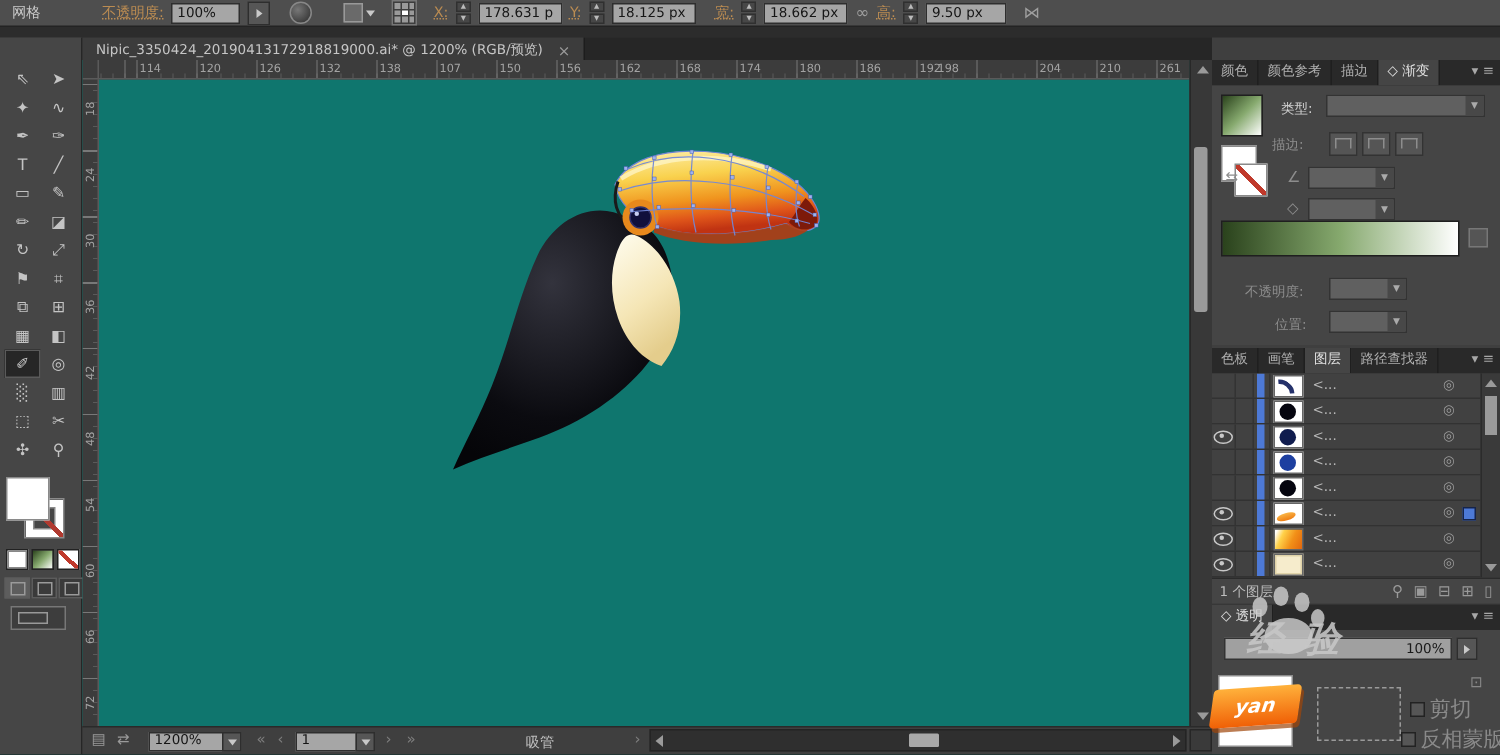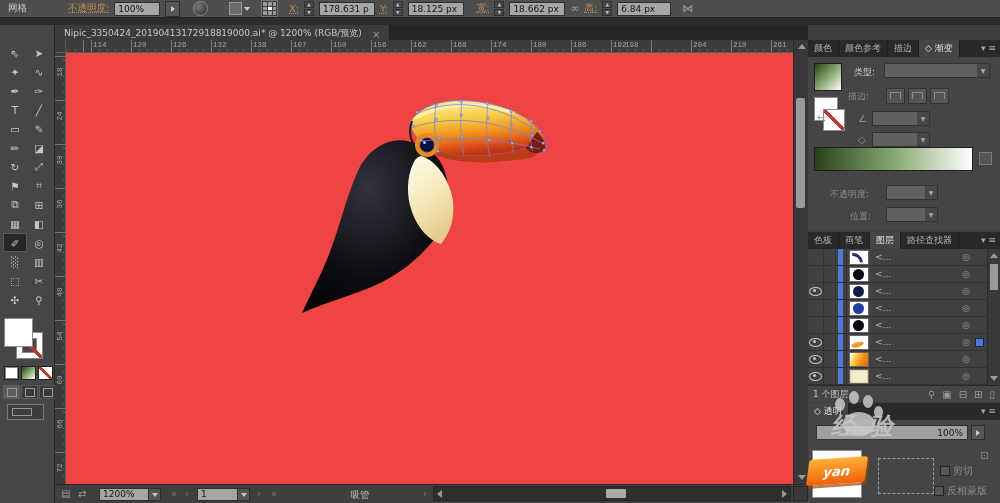--- a/index.html
+++ b/index.html
@@ -149,21 +149,21 @@
   .fic{color:#9a9a9a;font-size:10px;cursor:pointer}
 
   #tbody{position:absolute;left:0;top:395px;width:192px;height:83px;background:#454545}
   #tcombo{position:absolute;left:8px;top:5px;width:152px;height:15px;background:#a0a0a0;border:1px solid #333;
           color:#1a1a1a;font-size:9px;text-align:right;padding:0 4px;line-height:15px;box-sizing:border-box}
   #tcbtn{position:absolute;left:163px;top:5px;width:14px;height:15px;background:#565656;border:1px solid #2e2e2e;
          display:flex;align-items:center;justify-content:center;box-sizing:border-box}
   #tthumb{position:absolute;left:4px;top:30px;width:48px;height:46px;background:#fff;border:1px solid #8d8d8d}
   #tmask{position:absolute;left:70px;top:38px;width:54px;height:34px;border:1px dashed #9a9a9a}
   #tlink{position:absolute;left:172px;top:30px;color:#888;font-size:10px}
-  .chkrow{position:absolute;display:flex;align-items:center;gap:3px;color:#8a8a8a;font-size:10px;white-space:nowrap}
+  .chkrow{position:absolute;display:flex;align-items:center;gap:3px;color:#8a8a8a;font-size:14px;white-space:nowrap}
   .chk{width:8px;height:8px;background:#565656;border:1px solid #222;display:inline-block}
 
   
   #watermark{position:absolute;left:805px;top:382px;width:195px;height:121px;pointer-events:none;z-index:9}
   .paw{position:absolute;background:rgba(205,205,205,.82);border-radius:50%}
   #wmtext{position:absolute;left:26px;top:28px;font-size:24px;font-weight:bold;letter-spacing:14px;
           color:rgba(198,198,198,.88);font-style:italic}
   #wmribbon{position:absolute;left:3px;top:76px;width:58px;height:26px;background:linear-gradient(180deg,#ffb13b,#f06006);
             transform:skewX(-12deg) rotate(-4deg);border-radius:3px;box-shadow:2px 3px 0 rgba(160,70,10,.7);
             display:flex;align-items:center;justify-content:center}
@@ -214,21 +214,21 @@
         <i>▲</i>
         <i>▼</i>
       </span>
     <span class="fld" style="width:48px">18.662 px</span>
     <span class="icglyph">∞</span>
     <span class="lnk">高:</span>
     <span class="spin">
         <i>▲</i>
         <i>▼</i>
       </span>
-    <span class="fld" style="width:46px">6.84 px</span>
+    <span class="fld" style="width:46px">9.50 px</span>
     <span class="icglyph" style="margin-left:6px">⋈</span>
   </div>
 
   <div id="topgap"></div>
 
   <div id="toolbar">
     <div id="tool-grid">
         <div class="tool">
           <span>⇖</span>
         </div>
@@ -330,21 +330,21 @@
   </div>
 
   <div id="docbar">
     <div class="doctab">
       <span>Nipic_3350424_20190413172918819000.ai* @ 1200% (RGB/预览)</span>
       <span class="tabx">×</span>
     </div>
   </div>
   <div id="dockTopGap"></div>
 
-  <div id="canvas" style="background: #ef4444; font-family: Liberation Mono, monospace;">
+  <div id="canvas" style="background: #0f766e;">
     <div id="rulerh">
         <span class="rlbl" style="left: 28px;">114</span>
         <span class="rlbl" style="left: 68px;">120</span>
         <span class="rlbl" style="left: 108px;">126</span>
         <span class="rlbl" style="left: 148px;">132</span>
         <span class="rlbl" style="left: 188px;">138</span>
         <span class="rlbl" style="left: 228px;">107</span>
         <span class="rlbl" style="left: 268px;">150</span>
         <span class="rlbl" style="left: 308px;">156</span>
         <span class="rlbl" style="left: 348px;">162</span>

